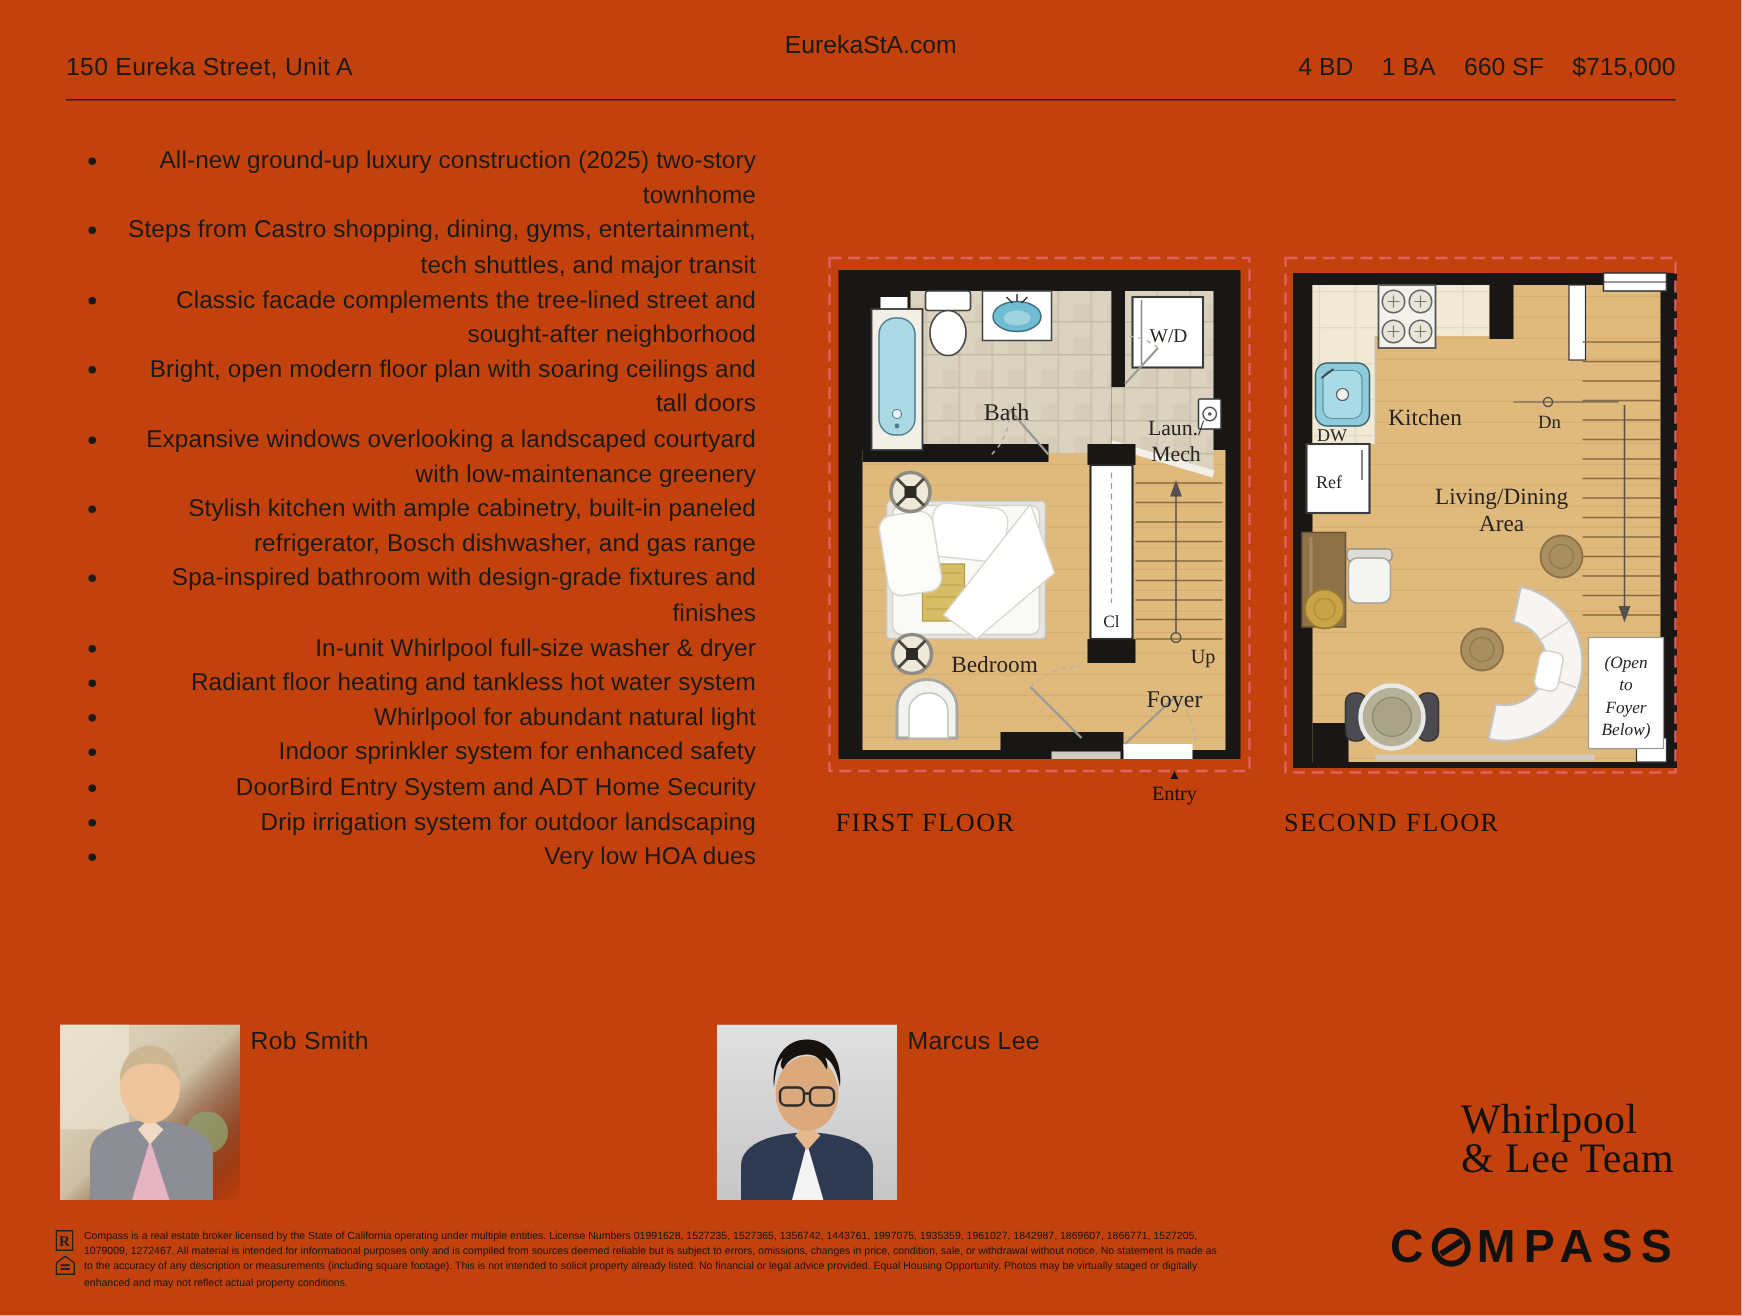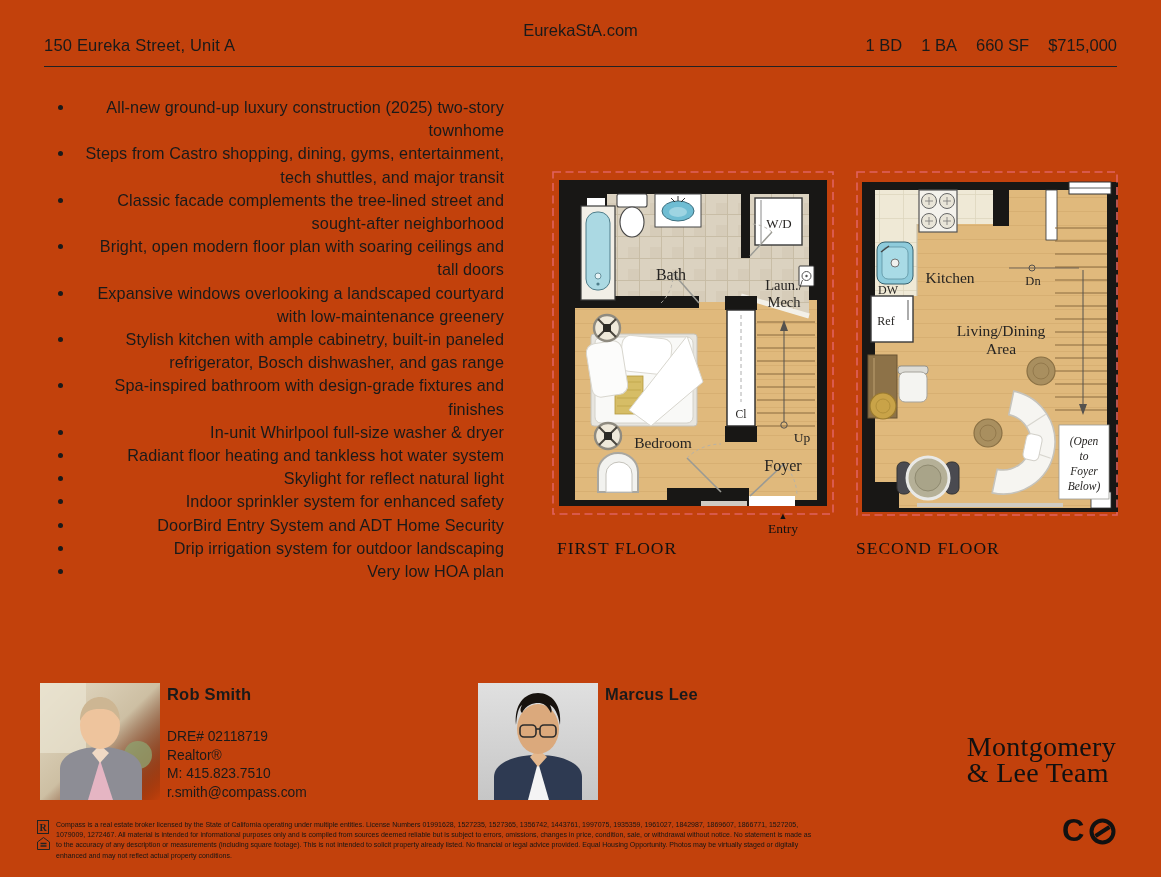--- a/index.html
+++ b/index.html
@@ -30,21 +30,21 @@
   .entry-tri{font-size:9px;line-height:10px;color:#111;}
   .entry-word{font-size:13.5px;line-height:15px;color:#111;}
   text.fpl{font-family:"Liberation Serif","DejaVu Serif",serif;fill:#262422;}
   text.fpl-it{font-family:"Liberation Serif","DejaVu Serif",serif;font-style:italic;fill:#262422;}
 
   
   .agent{position:absolute;top:683px;display:flex;}
   .agent.a1{left:40px;} .agent.a2{left:478px;}
   .photo{width:120px;height:117px;display:block;}
   .agent-info{margin-left:7px;padding-top:2px;}
-  .agent-name{font-size:16.5px;font-weight:bold;letter-spacing:.2px;}
+  .agent-name{font-size:16.5px;font-weight:normal;letter-spacing:.2px;}
   .agent-lines{margin-top:24px;font-size:13.8px;line-height:18.6px;}
 
   
   .team{position:absolute;right:45px;top:734px;font-family:"Liberation Serif","DejaVu Serif",serif;
         font-size:28px;line-height:26px;color:#111;letter-spacing:.3px;}
   .compass{position:absolute;right:41px;top:813px;display:flex;align-items:center;
            font-size:31px;font-weight:600;letter-spacing:5.5px;color:#111;}
   .compass .o{display:inline-block;margin:0 4px 0 -1px;}
 
   
@@ -53,43 +53,43 @@
   .disc-text{font-size:7px;line-height:10.2px;color:#151515;width:760px;}
 </style>
 </head>
 <body>
 
 <div class="page">
 
   <div class="hdr-address">150 Eureka Street, Unit A</div>
   <div class="hdr-website">EurekaStA.com</div>
   <div class="hdr-stats">
-    <span>1 BD</span>
+    <span>4 BD</span>
     <span>1 BA</span>
     <span>660 SF</span>
     <span>$715,000</span>
   </div>
   <div class="hdr-rule"></div>
 
   <section class="features">
     <ul>
       <li>All-new ground-up luxury construction (2025) two-story townhome</li>
       <li>Steps from Castro shopping, dining, gyms, entertainment, tech shuttles, and major transit</li>
       <li>Classic facade complements the tree-lined street and sought-after neighborhood</li>
       <li>Bright, open modern floor plan with soaring ceilings and tall doors</li>
       <li>Expansive windows overlooking a landscaped courtyard with low-maintenance greenery</li>
       <li>Stylish kitchen with ample cabinetry, built-in paneled refrigerator, Bosch dishwasher, and gas range</li>
       <li>Spa-inspired bathroom with design-grade fixtures and finishes</li>
       <li>In-unit Whirlpool full-size washer &amp; dryer</li>
       <li>Radiant floor heating and tankless hot water system</li>
-      <li>Skylight for reflect natural light</li>
+      <li>Whirlpool for abundant natural light</li>
       <li>Indoor sprinkler system for enhanced safety</li>
       <li>DoorBird Entry System and ADT Home Security</li>
       <li>Drip irrigation system for outdoor landscaping</li>
-      <li>Very low HOA plan</li>
+      <li>Very low HOA dues</li>
     </ul>
   </section>
 
   <svg class="plan1" width="284" height="346" viewBox="0 0 284 346">
     <defs>
       <pattern id="planks1" width="20" height="14" patternUnits="userSpaceOnUse">
         <rect width="20" height="14" fill="#e0b97c"></rect>
         <line x1="0" y1="13.5" x2="20" y2="13.5" stroke="#c79e61" stroke-width="0.7" opacity="0.55"></line>
       </pattern>
       <pattern id="tile1" width="22" height="22" patternUnits="userSpaceOnUse">
@@ -356,26 +356,20 @@
       <rect x="0" y="0" width="46" height="70" fill="#e9e4d2" opacity="0.7"></rect>
       <circle cx="98" cy="72" r="14" fill="#8ea06e" opacity="0.8"></circle>
       <path d="M20 117V86c0-14 18-22 40-22s42 8 42 24v29z" fill="#8d8d95"></path>
       <path d="M48 117l12-40 13 40z" fill="#e5b5c3"></path>
       <path d="M52 70l8 10 9-10-9-8z" fill="#f0d9c4"></path>
       <ellipse cx="60" cy="42" rx="20" ry="24" fill="#eec49d"></ellipse>
       <path d="M40 38c0-16 10-24 20-24s20 8 20 24c-6-10-10-12-20-12s-15 2-20 12z" fill="#cdb693"></path>
     </svg>
     <div class="agent-info">
       <div class="agent-name">Rob Smith</div>
-      <div class="agent-lines">
-        <div>DRE# 02118719</div>
-        <div>Realtor®</div>
-        <div>M: 415.823.7510</div>
-        <div>r.smith@compass.com</div>
-      </div>
     </div>
   </div>
 
   <div class="agent a2">
     <svg class="photo" viewBox="0 0 120 117">
       <defs>
         <linearGradient id="bg2" x1="0" y1="0" x2="0" y2="1">
           <stop offset="0" stop-color="#e0e0e0"></stop>
             <stop offset="1" stop-color="#c6c6c6"></stop>
         </linearGradient>
@@ -391,30 +385,31 @@
         <rect x="62" y="42" width="16" height="12" rx="4"></rect>
         <line x1="58" y1="46" x2="62" y2="46"></line>
       </g>
     </svg>
     <div class="agent-info">
       <div class="agent-name">Marcus Lee</div>
     </div>
   </div>
 
   <div class="team">
-    <div>Montgomery</div>
+    <div>Whirlpool</div>
     <div>&amp; Lee Team</div>
   </div>
 
   <div class="compass">
     <span>C</span>
       <svg class="o" width="27" height="27" viewBox="0 0 27 27">
       <circle cx="13.5" cy="13.5" r="11" fill="none" stroke="#111" stroke-width="4"></circle>
       <line x1="6.5" y1="18" x2="20.5" y2="9" stroke="#111" stroke-width="4"></line>
     </svg>
+      <span>MPASS</span>
   </div>
 
   <div class="disclaimer">
     <div class="disc-icons">
       <svg width="12" height="14" viewBox="0 0 12 14">
         <rect x="0.5" y="0.5" width="11" height="13" fill="none" stroke="#222" stroke-width="1"></rect>
         <text x="6" y="10.5" font-size="10" font-weight="bold" text-anchor="middle" fill="#222" font-family="Liberation Serif, serif">R</text>
       </svg>
       <svg width="13" height="13" viewBox="0 0 13 13">
         <path d="M6.5 0.5L12.5 5v7.5H0.5V5z" fill="none" stroke="#222" stroke-width="1"></path>

